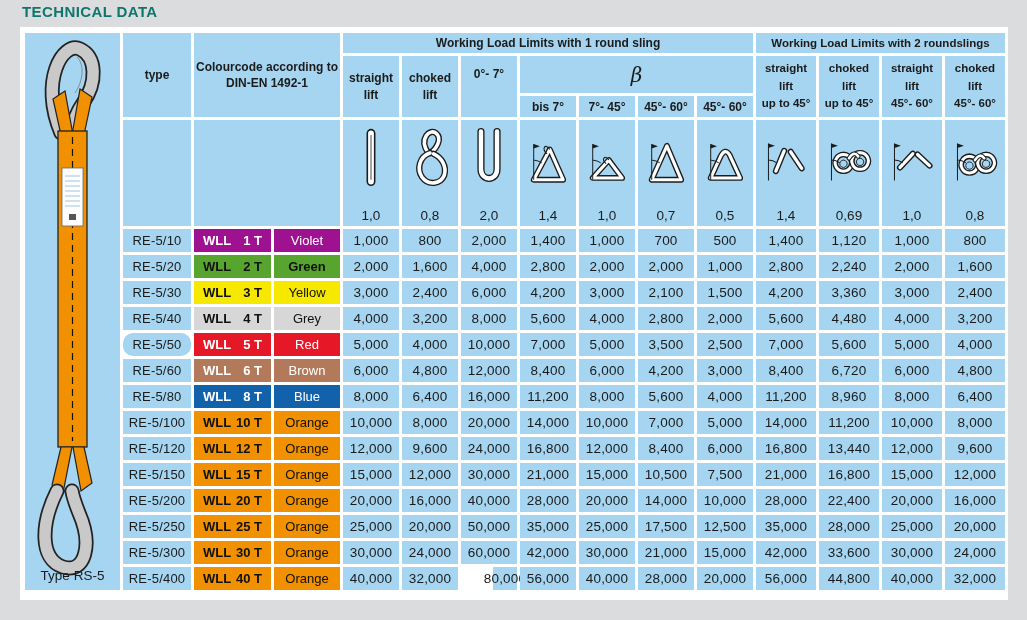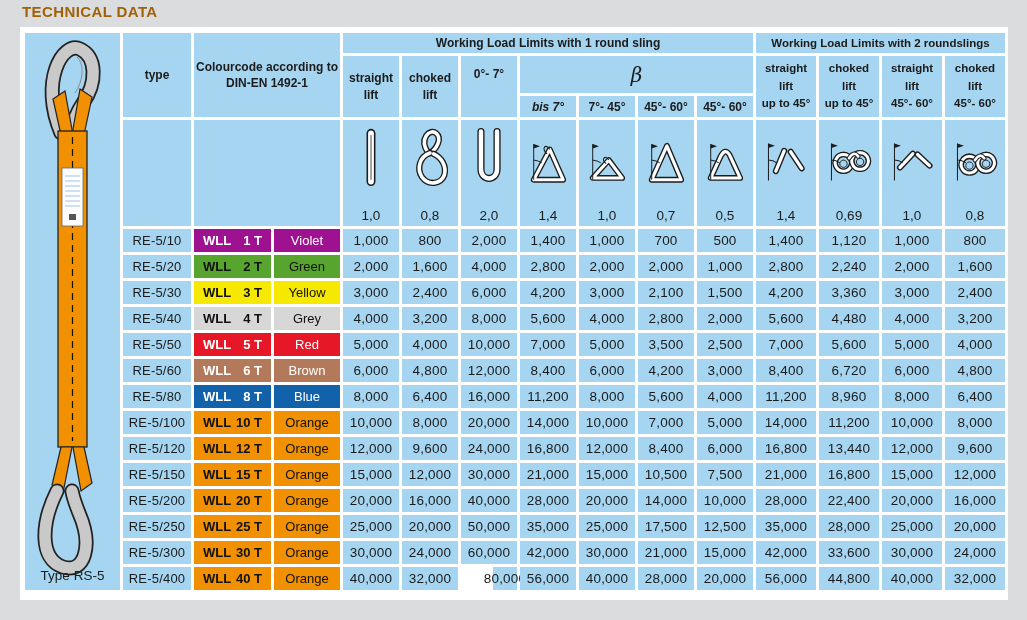--- a/index.html
+++ b/index.html
@@ -4,21 +4,21 @@
 <style>
   html,body{margin:0;padding:0;}
   body{
     width:1027px;height:620px;overflow:hidden;position:relative;
     background:#dbdcdd;
     font-family:"Liberation Sans",sans-serif;
     color:#1b1b1b;
   }
   .page-title{
     position:absolute;left:22px;top:3px;
-    font-size:15px;font-weight:700;letter-spacing:.4px;color:#a16207;
+    font-size:15px;font-weight:700;letter-spacing:.4px;color:#0f766e;
   }
   .panel{
     position:absolute;left:20px;top:27px;width:988px;height:573px;
     background:#ffffff;
   }
   .grid{
     position:absolute;left:5px;top:6px;
     display:grid;
     grid-template-columns:95px 68px 77px 66px repeat(7,56px) repeat(4,60px);
     grid-template-rows:20px 37px 21px 106px repeat(14,23px);
@@ -46,21 +46,21 @@
   
   .c-ill{grid-column:1;grid-row:1 / span 18;}
   .c-type-h{grid-column:2;grid-row:1 / span 3;}
   .c-cc-h{grid-column:3 / span 2;grid-row:1 / span 3;}
   .c-ban1{grid-column:5 / span 7;grid-row:1;}
   .c-ban2{grid-column:12 / span 4;grid-row:1;}
   .c-s1{grid-column:5;grid-row:2 / span 2;}
   .c-s2{grid-column:6;grid-row:2 / span 2;}
   .c-s3{grid-column:7;grid-row:2 / span 2;}
   .c-beta{grid-column:8 / span 4;grid-row:2;}
-  .c-b1{grid-column:8;grid-row:3;font-style:italic;} .c-b2{grid-column:9;grid-row:3;}
+  .c-b1{grid-column:8;grid-row:3;} .c-b2{grid-column:9;grid-row:3;}
   .c-b3{grid-column:10;grid-row:3;} .c-b4{grid-column:11;grid-row:3;}
   .c-t1{grid-column:12;grid-row:2 / span 2;} .c-t2{grid-column:13;grid-row:2 / span 2;}
   .c-t3{grid-column:14;grid-row:2 / span 2;} .c-t4{grid-column:15;grid-row:2 / span 2;}
   .c-e1{grid-column:2;grid-row:4;} .c-e2{grid-column:3 / span 2;grid-row:4;}
   .ill-caption{
     position:absolute;bottom:7px;left:0;width:100%;text-align:center;
     font-size:13.5px;color:#1b1b1b;
   }
 </style>
 </head>
@@ -351,21 +351,21 @@
       <div class="cell num" style="grid-area: 5 / 15;">
         <span>800</span>
       </div>
       <div class="cell num type-cell" style="grid-area: 6 / 2;">
         <span>RE-5/20</span>
       </div>
       <div class="cell wll-cell" style="grid-area: 6 / 3; background: rgb(87, 165, 47); color: rgb(17, 17, 17);">
         <span>WLL</span>
         <span>2 T</span>
       </div>
-      <div class="cell colour-cell" style="grid-area: 6 / 4; background: rgb(87, 165, 47); color: rgb(17, 17, 17);">
+      <div class="cell colour-cell" style="grid-area: 6 / 4; background: rgb(87, 165, 47); color: rgb(17, 17, 17); font-weight: bold;">
         <span>Green</span>
       </div>
       <div class="cell num" style="grid-area: 6 / 5;">
         <span>2,000</span>
       </div>
       <div class="cell num" style="grid-area: 6 / 6;">
         <span>1,600</span>
       </div>
       <div class="cell num" style="grid-area: 6 / 7;">
         <span>4,000</span>
@@ -473,21 +473,21 @@
       </div>
       <div class="cell num" style="grid-area: 8 / 13;">
         <span>4,480</span>
       </div>
       <div class="cell num" style="grid-area: 8 / 14;">
         <span>4,000</span>
       </div>
       <div class="cell num" style="grid-area: 8 / 15;">
         <span>3,200</span>
       </div>
-      <div class="cell num type-cell" style="grid-area: 9 / 2;">
+      <div class="cell num type-cell" style="grid-area: 9 / 2; border-radius: 10px;">
         <span>RE-5/50</span>
       </div>
       <div class="cell wll-cell" style="grid-area: 9 / 3; background: rgb(230, 23, 39); color: rgb(255, 255, 255);">
         <span>WLL</span>
         <span>5 T</span>
       </div>
       <div class="cell colour-cell" style="grid-area: 9 / 4; background: rgb(230, 23, 39); color: rgb(255, 255, 255);">
         <span>Red</span>
       </div>
       <div class="cell num" style="grid-area: 9 / 5;">

